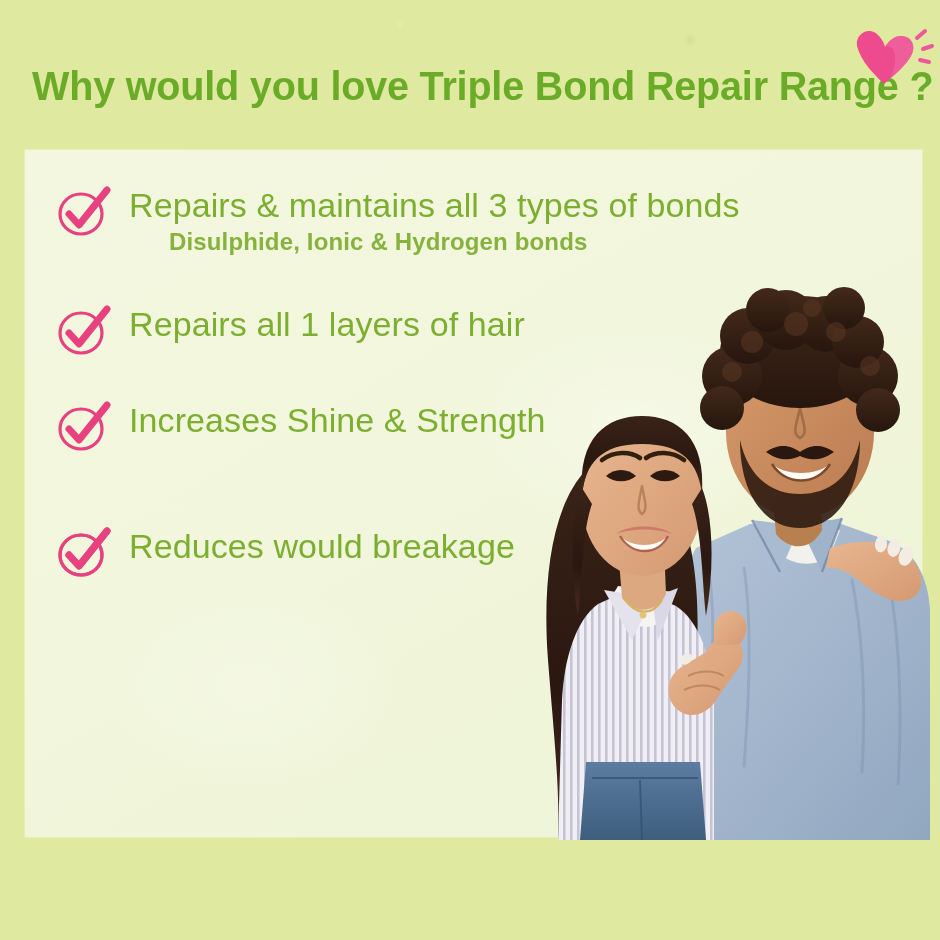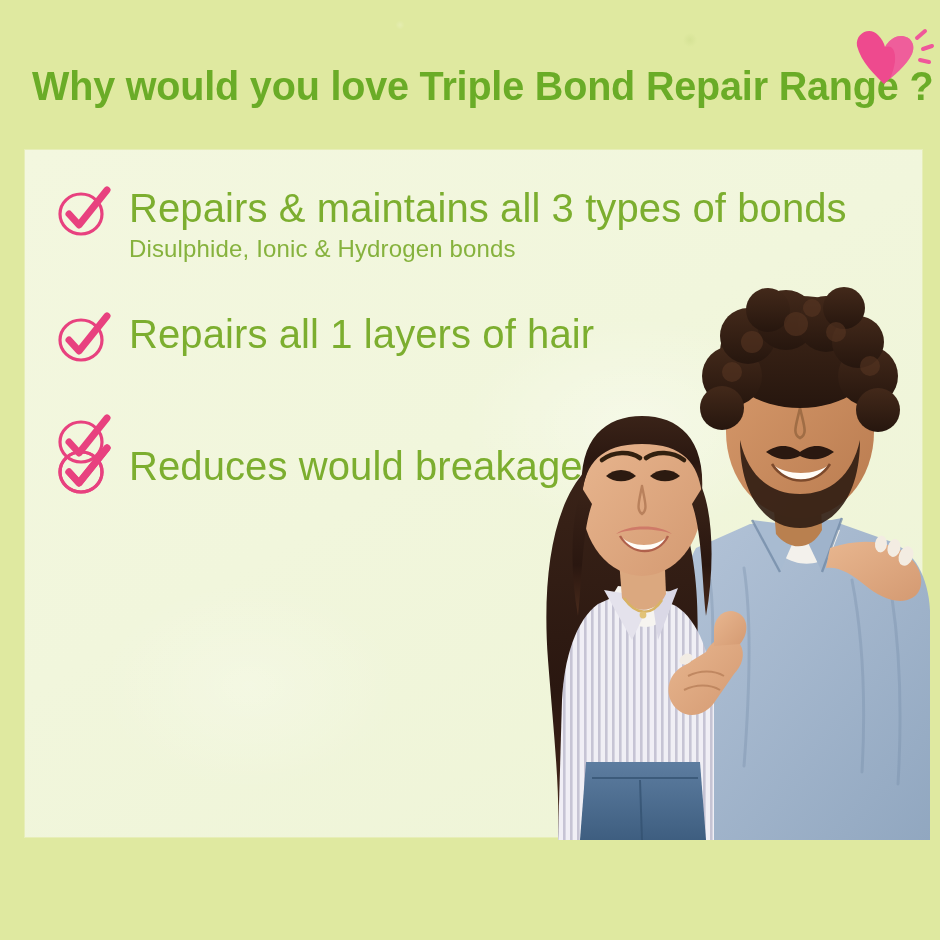--- a/index.html
+++ b/index.html
@@ -96,35 +96,36 @@
     padding-left:74px;
   }
   .bullet .tick {
     position:absolute;
     left:0; top:-2px;
     width:58px; height:54px;
   }
   .bullet .tick svg { display:block; }
 
   .b-main {
-    font-size:40px;
+    font-size:34px;
     font-weight:300;
     color:#7cae2f;
     line-height:1.12;
     letter-spacing:.1px;
     white-space:nowrap;
   }
   .b-sub {
     font-size:24px;
-    font-weight:400;
+    font-weight:700;
     color:#86b23d;
     line-height:1.2;
     margin-top:4px;
     letter-spacing:.15px;
     white-space:nowrap;
+    margin-left:40px;
   }
 
   
   .bullet.i0 { margin-bottom:48px; }
   .bullet.i1 { margin-bottom:58px; }
   .bullet.i2 { margin-bottom:88px; }
   .bullet.i3 { margin-bottom:88px; }
   .bullet.i4 { margin-bottom:0; }
 
   
@@ -368,20 +369,21 @@
         <div class="b-main">Repairs all 1 layers of hair</div>
       </div>
 
       <div class="bullet i2">
         <span class="tick">
           <svg width="58" height="54" viewBox="0 0 58 54" xmlns="http://www.w3.org/2000/svg">
             <ellipse cx="26" cy="30" rx="21" ry="20" fill="none" stroke="#e8417f" stroke-width="3.2"></ellipse>
             <path d="M14 30 L24 41 L52 6" fill="none" stroke="#e8417f" stroke-width="7" stroke-linecap="round" stroke-linejoin="round"></path>
           </svg>
         </span>
+        <div class="b-main">Increases Shine &amp; Strength</div>
       </div>
 
       <div class="bullet i3">
         <span class="tick">
           <svg width="58" height="54" viewBox="0 0 58 54" xmlns="http://www.w3.org/2000/svg">
             <ellipse cx="26" cy="30" rx="21" ry="20" fill="none" stroke="#e8417f" stroke-width="3.2"></ellipse>
             <path d="M14 30 L24 41 L52 6" fill="none" stroke="#e8417f" stroke-width="7" stroke-linecap="round" stroke-linejoin="round"></path>
           </svg>
         </span>
       </div>

